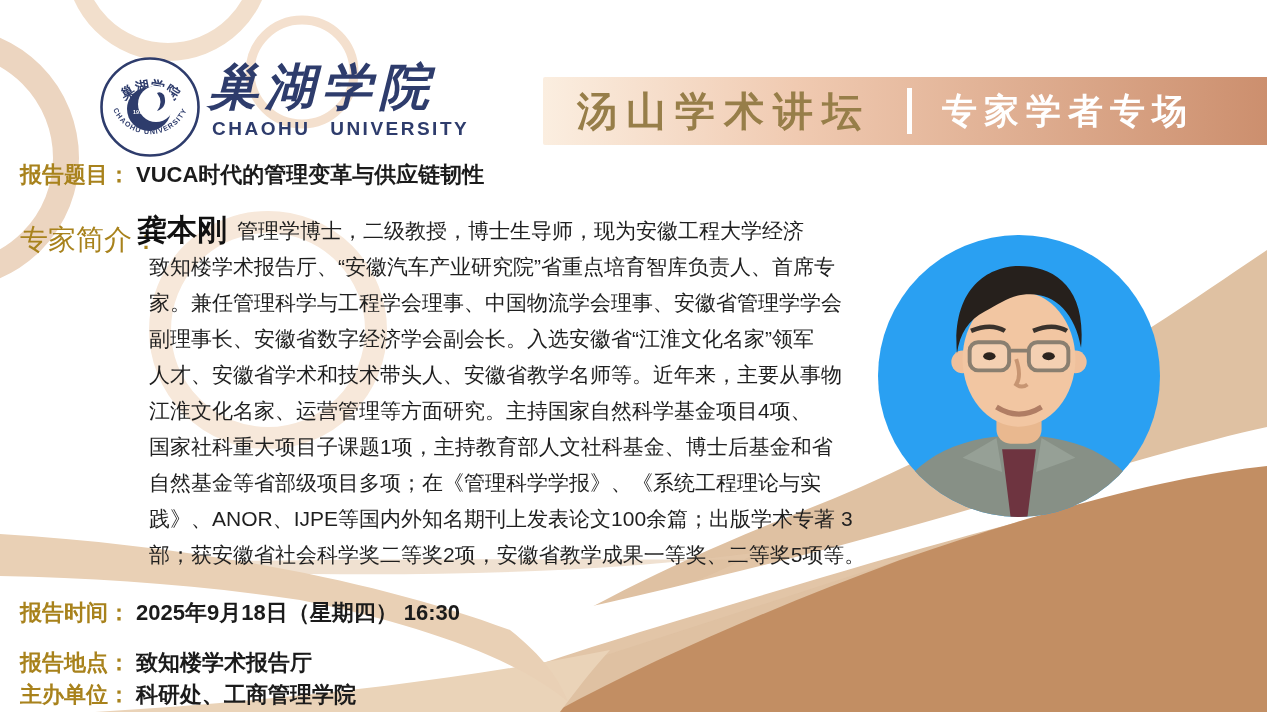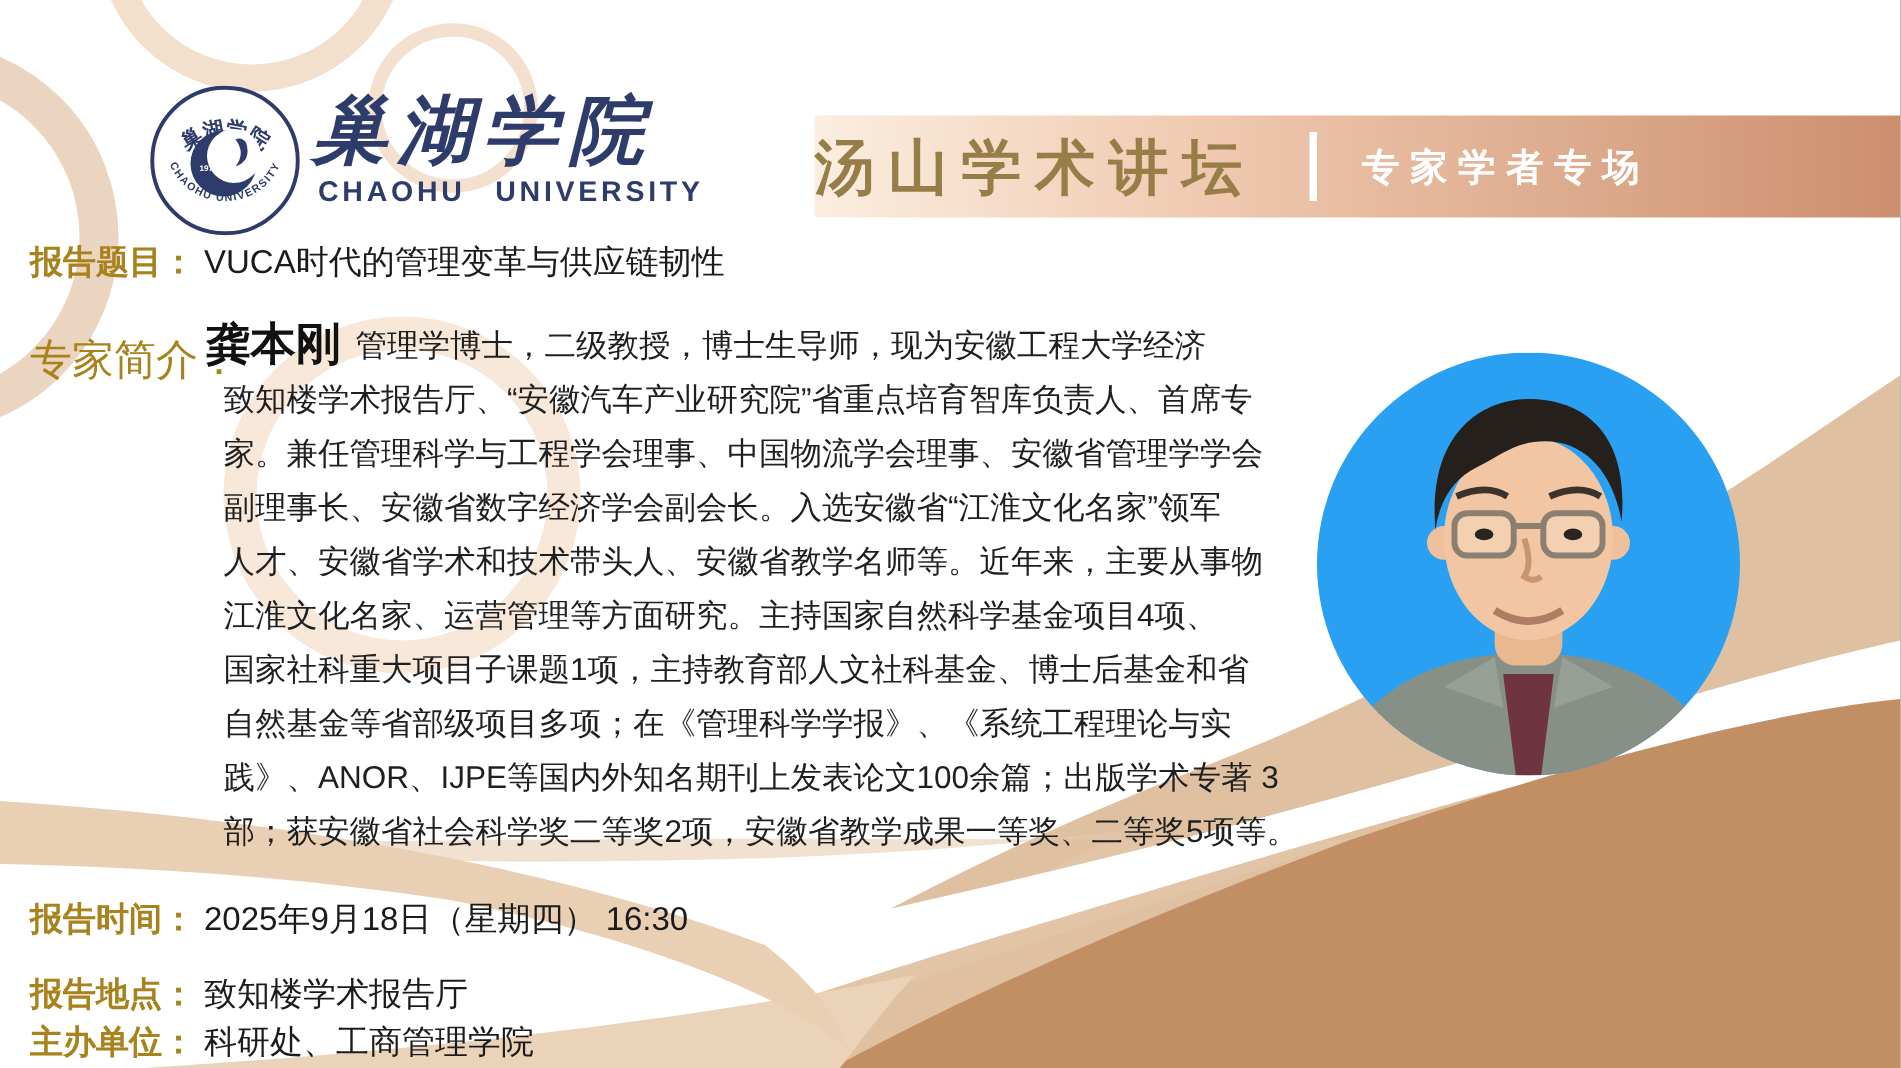--- a/index.html
+++ b/index.html
@@ -31,31 +31,31 @@
     position:absolute;left:212px;top:118px;font-size:19px;font-weight:700;
     color:var(--navy);letter-spacing:2.5px;word-spacing:12px;white-space:nowrap;
   }
   .banner{
     position:absolute;left:543px;top:77px;width:724px;height:68px;
     background:linear-gradient(90deg,#fbeee0 0%,#f0cab1 35%,#cc8f6e 100%);
     display:flex;align-items:center;border-radius:2px 0 0 2px;
   }
   .forum-title{
     font-size:40px;font-weight:800;color:var(--forum);
-    letter-spacing:9px;white-space:nowrap;
+    letter-spacing:9px;margin-left:34px;white-space:nowrap;
   }
   .banner-divider{width:5px;height:46px;background:#ffffff;margin:0 30px 0 36px;}
   .session-title{
     font-family:"Liberation Serif","DejaVu Serif",serif;
-    font-size:25px;font-weight:600;color:#ffffff;letter-spacing:7px;white-space:nowrap;
+    font-size:35px;font-weight:600;color:#ffffff;letter-spacing:7px;white-space:nowrap;
   }
   
   .row{position:absolute;left:20px;white-space:nowrap;}
   .label{display:inline-block;font-size:22px;font-weight:600;color:var(--gold);}
-  .value{display:inline-block;font-size:22px;font-weight:400;color:var(--ink);margin-left:6px;}
+  .value{display:inline-block;font-size:22px;font-weight:700;color:var(--ink);margin-left:6px;}
   #row-title{top:160px;}
   #row-time{top:598px;}
   #row-venue{top:648px;}
   #row-org{top:680px;}
   
   .bio-label{position:absolute;left:20px;top:221px;font-size:28px;font-weight:400;color:var(--gold);white-space:nowrap;}
   .bio-block{position:absolute;left:137px;top:212px;width:745px;}
   .bio-line{font-size:21px;line-height:36px;color:#1f1f1f;font-weight:500;white-space:nowrap;}
   .bio-line.indent{padding-left:12px;}
   .speaker-name{font-size:30px;font-weight:800;color:#111;margin-right:10px;vertical-align:-2px;}

